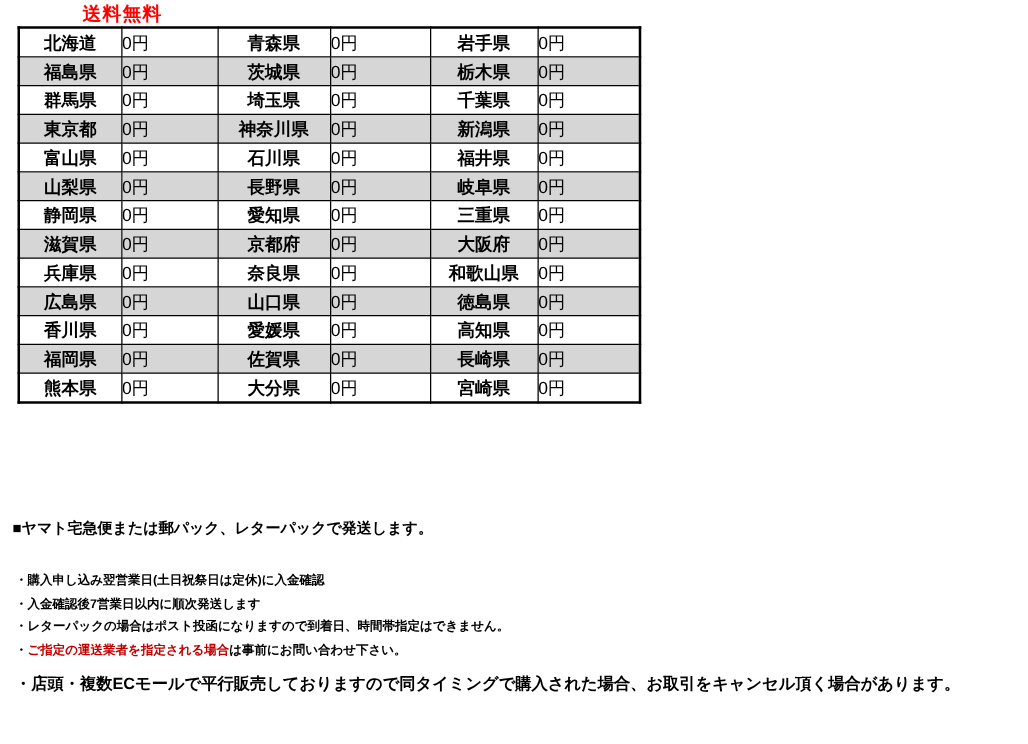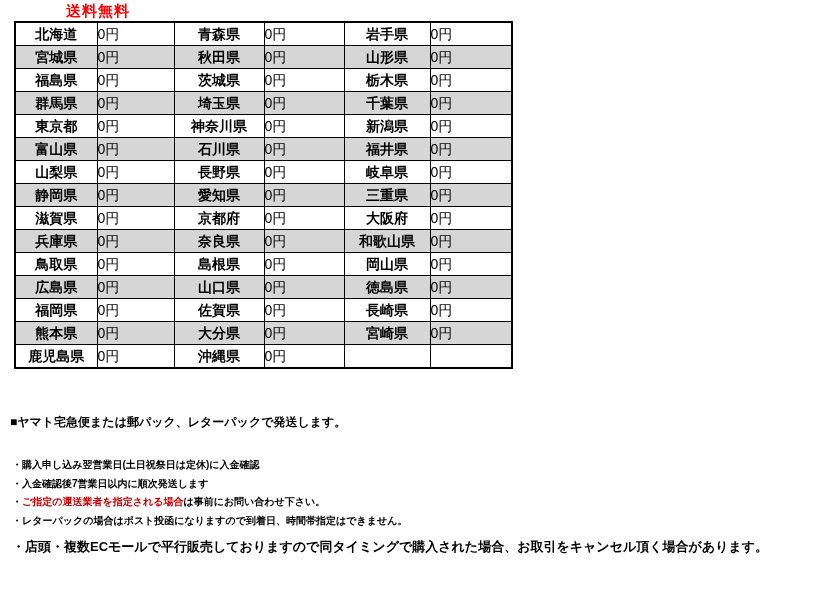--- a/index.html
+++ b/index.html
@@ -92,28 +92,20 @@
     <tbody>
       <tr>
           <td class="pref">北海道</td>
           <td class="fee">0円</td>
           <td class="pref">青森県</td>
           <td class="fee">0円</td>
           <td class="pref">岩手県</td>
           <td class="fee">0円</td>
         </tr>
       <tr>
-          <td class="pref">宮城県</td>
-          <td class="fee">0円</td>
-          <td class="pref">秋田県</td>
-          <td class="fee">0円</td>
-          <td class="pref">山形県</td>
-          <td class="fee">0円</td>
-        </tr>
-      <tr>
           <td class="pref">福島県</td>
           <td class="fee">0円</td>
           <td class="pref">茨城県</td>
           <td class="fee">0円</td>
           <td class="pref">栃木県</td>
           <td class="fee">0円</td>
         </tr>
       <tr>
           <td class="pref">群馬県</td>
           <td class="fee">0円</td>
@@ -164,66 +156,58 @@
         </tr>
       <tr>
           <td class="pref">兵庫県</td>
           <td class="fee">0円</td>
           <td class="pref">奈良県</td>
           <td class="fee">0円</td>
           <td class="pref">和歌山県</td>
           <td class="fee">0円</td>
         </tr>
       <tr>
-          <td class="pref">鳥取県</td>
-          <td class="fee">0円</td>
-          <td class="pref">島根県</td>
-          <td class="fee">0円</td>
-          <td class="pref">岡山県</td>
-          <td class="fee">0円</td>
-        </tr>
-      <tr>
           <td class="pref">広島県</td>
           <td class="fee">0円</td>
           <td class="pref">山口県</td>
           <td class="fee">0円</td>
           <td class="pref">徳島県</td>
           <td class="fee">0円</td>
         </tr>
       <tr>
+          <td class="pref">香川県</td>
+          <td class="fee">0円</td>
+          <td class="pref">愛媛県</td>
+          <td class="fee">0円</td>
+          <td class="pref">高知県</td>
+          <td class="fee">0円</td>
+        </tr>
+      <tr>
           <td class="pref">福岡県</td>
           <td class="fee">0円</td>
           <td class="pref">佐賀県</td>
           <td class="fee">0円</td>
           <td class="pref">長崎県</td>
           <td class="fee">0円</td>
         </tr>
       <tr>
           <td class="pref">熊本県</td>
           <td class="fee">0円</td>
           <td class="pref">大分県</td>
           <td class="fee">0円</td>
           <td class="pref">宮崎県</td>
           <td class="fee">0円</td>
-        </tr>
-      <tr>
-          <td class="pref">鹿児島県</td>
-          <td class="fee">0円</td>
-          <td class="pref">沖縄県</td>
-          <td class="fee">0円</td>
-          <td class="pref"></td>
-          <td class="fee"></td>
         </tr>
     </tbody>
   </table>
 
   <div class="note-method">■ヤマト宅急便または郵パック、レターパックで発送します。</div>
 
   <div class="bullets">
     <div class="line">・購入申し込み翌営業日(土日祝祭日は定休)に入金確認</div>
     <div class="line">・入金確認後7営業日以内に順次発送します</div>
+    <div class="line">・レターパックの場合はポスト投函になりますので到着日、時間帯指定はできません。</div>
     <div class="line"><span>・</span><span class="red-seg">ご指定の運送業者を指定される場合</span><span>は事前にお問い合わせ下さい。</span></div>
-    <div class="line">・レターパックの場合はポスト投函になりますので到着日、時間帯指定はできません。</div>
   </div>
 
   <div class="note-small">・店頭・複数ECモールで平行販売しておりますので同タイミングで購入された場合、お取引をキャンセル頂く場合があります。</div>
 
 </div>
 
 </body></html>

